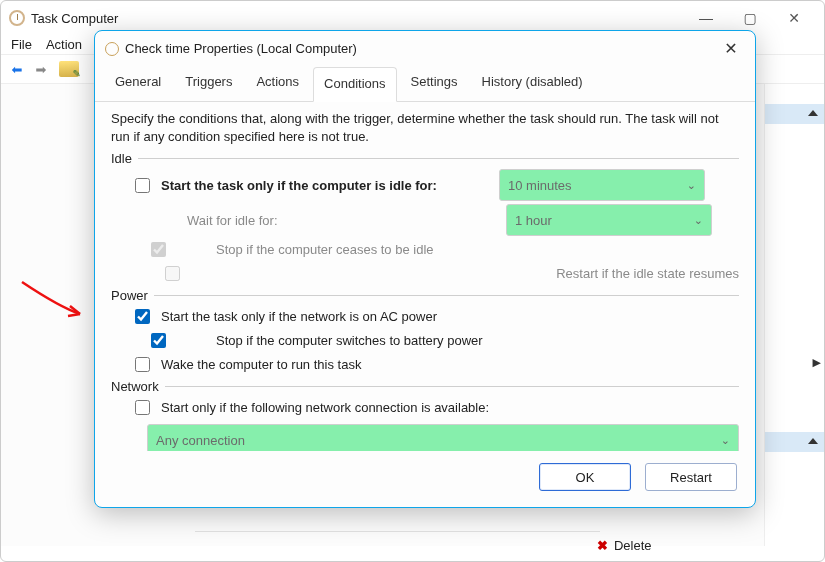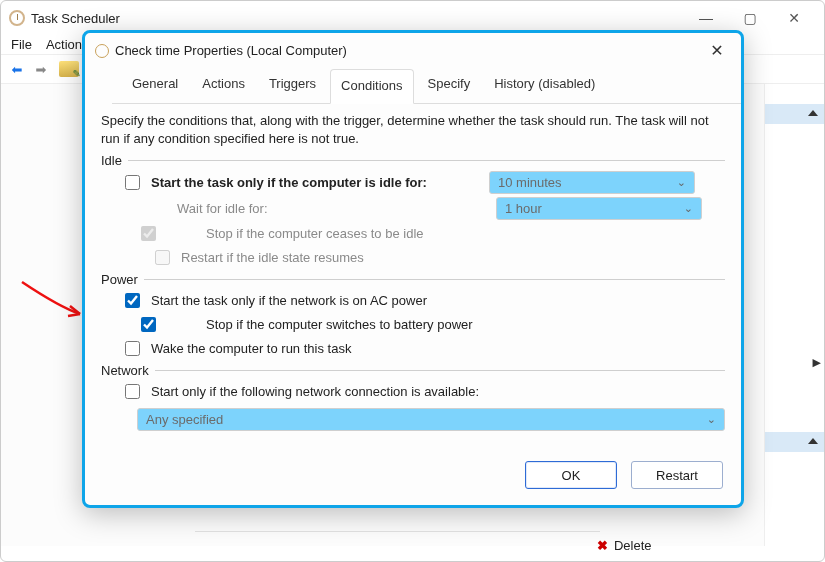--- a/index.html
+++ b/index.html
@@ -25,60 +25,60 @@
   .mini-icon { width:14px; height:14px; border:1.6px solid #c9a15a; border-radius:50%; }
   .folder-icon { width:14px; height:12px; background:linear-gradient(#ffe27a,#d6b24b); border-radius:2px; }
   .center { flex:1; background:#fcfcfc; }
   .right-pane { width:60px; border-left:1px solid #eee; background:#fff; position:relative; }
   .right-pane .hdr, .right-pane .hdr2 { background:#d9e9f7; height:20px; position:relative; }
   .right-pane .hdr{ margin-top:20px;}
   .right-pane .hdr2{ position:absolute; left:0; right:0; top:348px;}
   .right-pane .tri{ position:absolute; right:6px; top:6px; width:0;height:0;border-left:5px solid transparent;border-right:5px solid transparent;border-bottom:6px solid #333;}
   .right-pane .scroll-right{ position:absolute; right:3px; top:272px; color:#333; font-size:11px;}
   
-  .dialog { position:absolute; left:82px; top:30px; width:662px; height:478px; background:#fdfdfd; border:3px solid #0ea5e9; border-radius:8px; box-shadow:0 6px 28px rgba(0,0,0,0.25); display:flex; flex-direction:column; }
+  .dialog { position:absolute; left:94px; top:30px; width:662px; height:478px; background:#fdfdfd; border:1px solid #0ea5e9; border-radius:8px; box-shadow:0 6px 28px rgba(0,0,0,0.25); display:flex; flex-direction:column; }
   .dlg-title { display:flex; align-items:center; padding:8px 10px; }
   .dlg-title .t { flex:1; font-size:13px; }
   .dlg-close { font-size:16px; color:#333; width:28px; text-align:center; cursor:pointer;}
-  .tabs { display:flex; gap:4px; padding:0 10px; border-bottom:1px solid #ddd; font-size:13px;margin-left:27px; }
+  .tabs { display:flex; gap:4px; padding:0 10px; border-bottom:1px solid #ddd; font-size:13px; }
   .tab { padding:8px 10px 10px; color:#333; cursor:pointer; }
   .tab.active { background:#fff; border:1px solid #ddd; border-bottom:1px solid #fff; border-radius:4px 4px 0 0; position:relative; top:1px; }
   .content { flex:1; padding:8px 16px 0 16px; font-size:13px; overflow:hidden; }
   .intro { margin-bottom:6px; line-height:1.35;}
   .group-label { display:flex; align-items:center; gap:6px; color:#222; margin-top:4px;}
   .group-label .line{ flex:1; height:1px; background:#cfcfcf;}
   .row { display:flex; align-items:center; gap:8px; margin:3px 0; }
   .row.indent1{ padding-left:20px;gap:8px;}
   .row.indent2{ padding-left:36px;gap:47px;}
-  .row.indent3{ padding-left:50px;}
+  .row.indent3{ padding-left:50px;justify-content:space-between;}
   input[type=checkbox]{ width:15px; height:15px; accent-color:#0067c0;}
   input[type=checkbox].greyed{ accent-color:#9a9a9a; }
   .disabled { color:#8a8a8a; }
-  .combo { display:flex; align-items:center; justify-content:space-between; width:206px; height:23px; border:1px solid #cfcfcf; border-radius:3px; padding:0 8px; color:#6b6b6b; background:#7dd3fc;}
+  .combo { display:flex; align-items:center; justify-content:space-between; width:206px; height:32px; border:1px solid #cfcfcf; border-radius:3px; padding:0 8px; color:#6b6b6b; background:#86efac;}
   .combo.wide { width:600px; color:#6b6b6b; }
   .chev { color:#666; font-size:11px; }
   .spacer-col { width:330px; }
   .buttons { display:flex; justify-content:flex-end; gap:14px; padding:12px 18px 16px; }
   .btn { min-width:92px; height:28px; border:1px solid #9caecf; border-radius:3px; background:#fff; display:flex; align-items:center; justify-content:center; cursor:pointer; font-size:13px;}
   .btn.default { border-color:#2e6bd6; box-shadow:0 0 0 1px rgba(46,107,214,.15) inset;text-align:center;}
   
   .arrow-note { position:absolute; left:20px; top:276px; width:74px; height:44px; pointer-events:none; }
   .arrow-note svg { width:100%; height:100%; }
   
   .bottom-strip{ position:absolute; left:194px; right:224px; bottom:2px; height:28px; border-top:1px solid #e2e2e2;}
   .delete-row{ position:absolute; left:596px; bottom:8px; display:flex; align-items:center; gap:6px; font-size:13px;}
   .delete-row .x{ color:#c00; font-weight:bold;}
 </style>
 </head>
 <body>
 
 <div class="main-window">
   <div class="titlebar">
     <span class="app-icon"></span>
-    <span class="title">Task Scheduler</span>
+    <span class="title">Task Computer</span>
     <span class="win-btn">—</span>
     <span class="win-btn">▢</span>
     <span class="win-btn">✕</span>
   </div>
   <div class="menubar">
     <span>File</span>
     <span>Action</span>
   </div>
   <div class="toolbar">
     <span class="tb-arrow left">⬅</span>
@@ -112,24 +112,24 @@
 </div>
 
 <div class="dialog">
   <div class="dlg-title">
     <span class="mini-icon" style="margin-right:6px"></span>
     <span class="t">Check time Properties (Local Computer)</span>
     <span class="dlg-close">✕</span>
   </div>
   <div class="tabs">
     <span class="tab">General</span>
+    <span class="tab">Triggers</span>
     <span class="tab">Actions</span>
-    <span class="tab">Triggers</span>
     <span class="tab active">Conditions</span>
-    <span class="tab">Specify</span>
+    <span class="tab">Settings</span>
     <span class="tab">History (disabled)</span>
   </div>
   <div class="content">
     <div class="intro">Specify the conditions that, along with the trigger, determine whether the task should run.  The task will not run  if any condition specified here is not true.</div>
 
     <div class="group-label">
       <span>Idle</span>
         <span class="line"></span>
     </div>
     <div class="row indent1">
@@ -176,21 +176,21 @@
     <div class="group-label">
       <span>Network</span>
         <span class="line"></span>
     </div>
     <div class="row indent1">
       <input type="checkbox" style="">
       <span>Start only if the following network connection is available:</span>
     </div>
     <div class="row indent2" style="margin-top:6px;">
       <div class="combo wide">
-        <span>Any specified</span>
+        <span>Any connection</span>
         <span class="chev">⌄</span>
       </div>
     </div>
   </div>
   <div class="buttons">
     <div class="btn default">
         <span>OK</span>
       </div>
     <div class="btn">
         <span>Restart</span>

